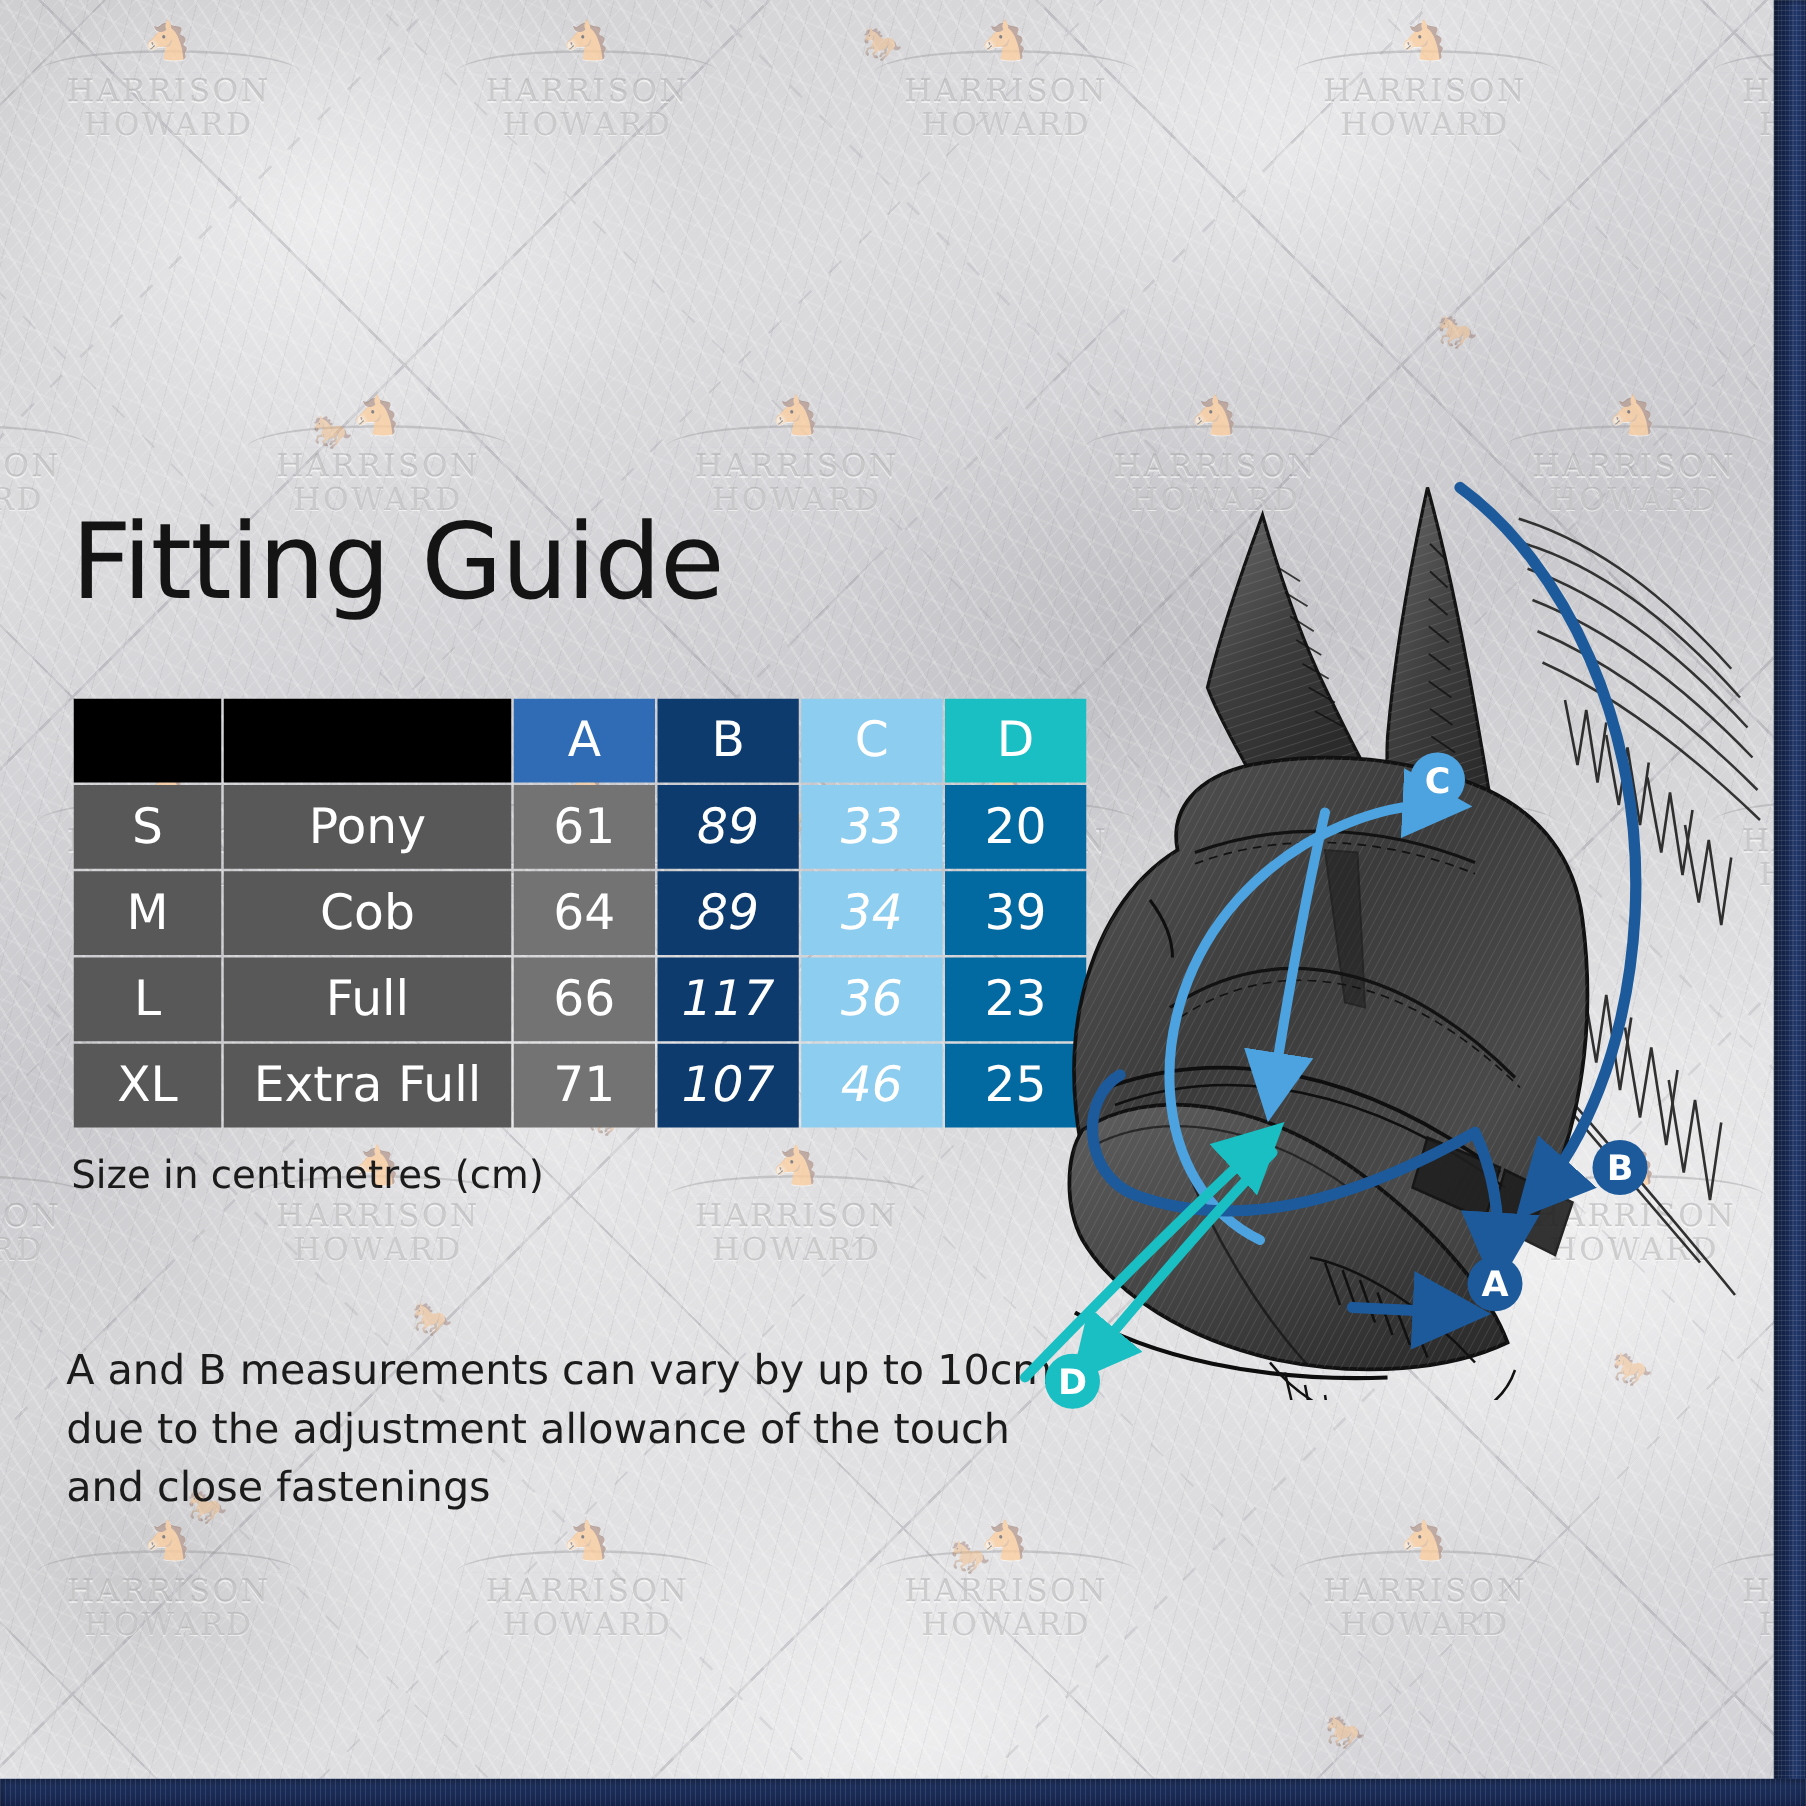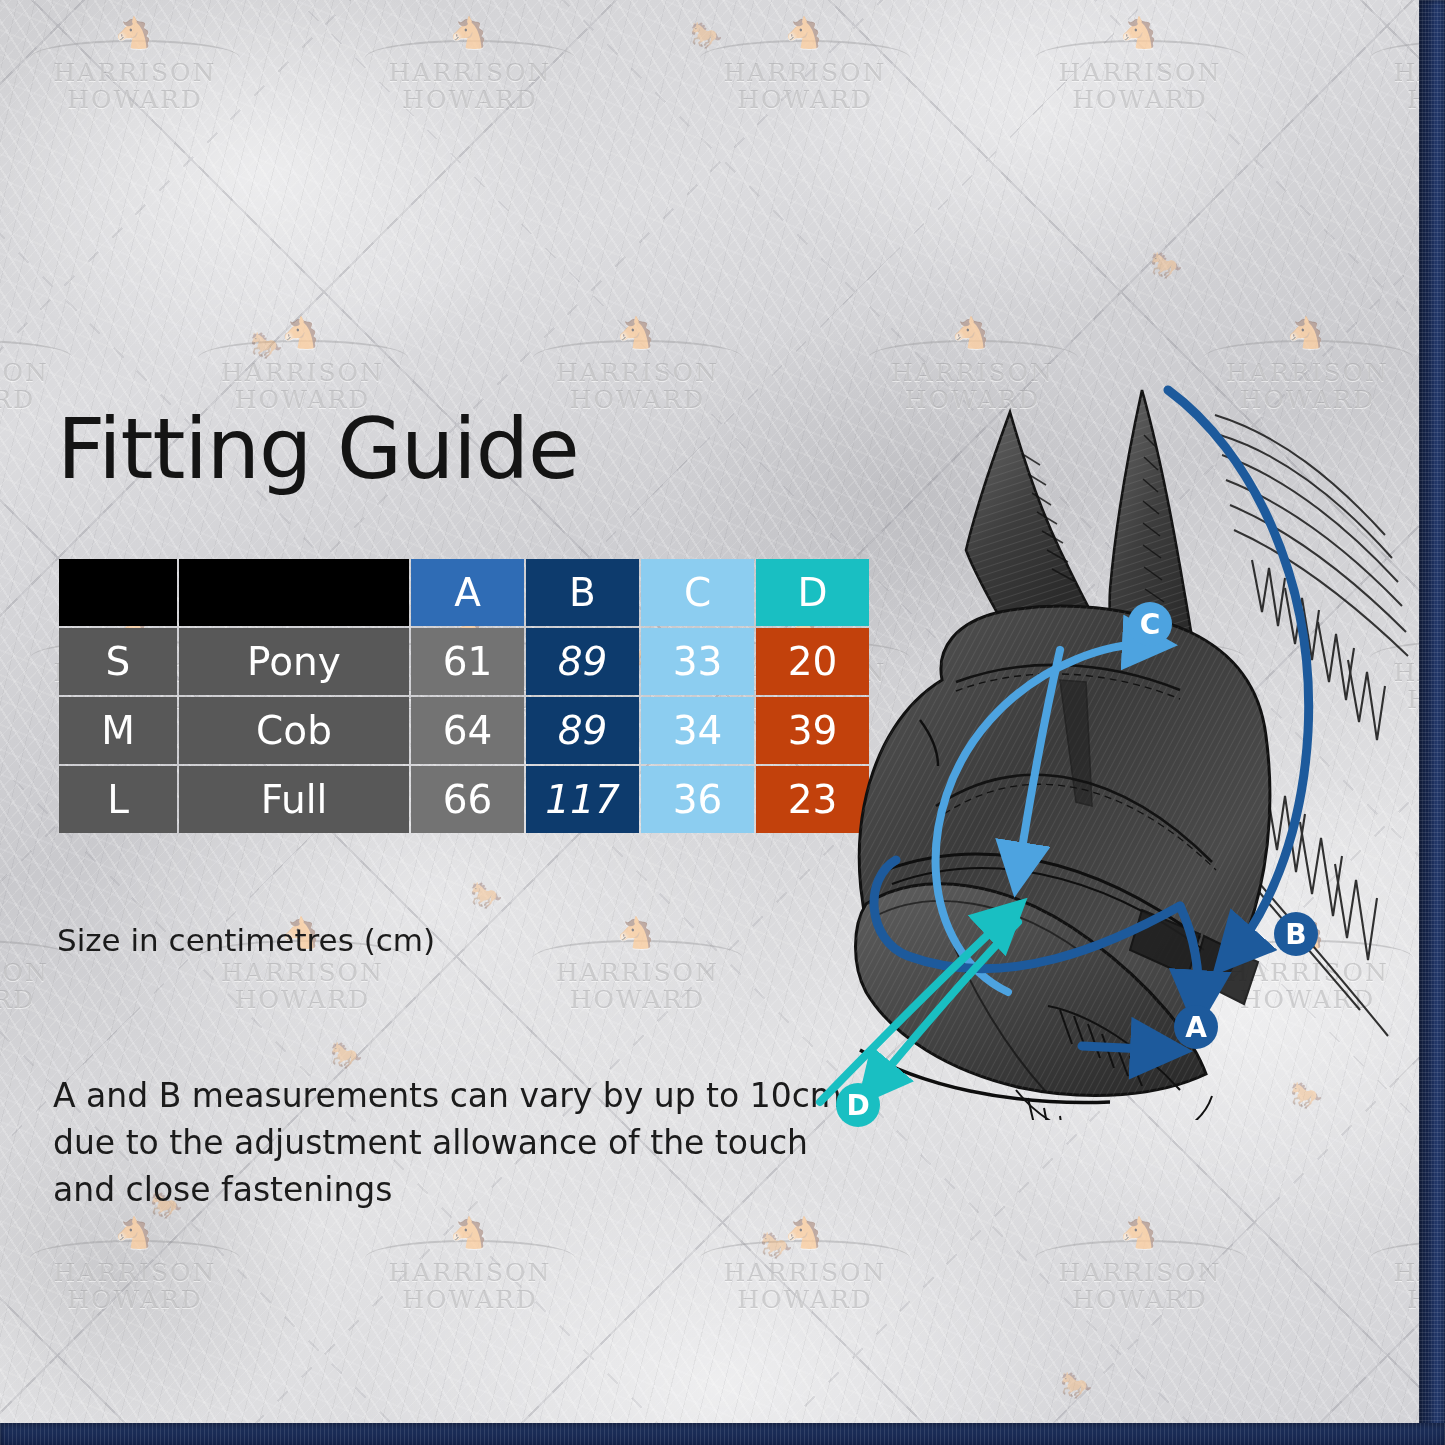--- a/index.html
+++ b/index.html
@@ -113,22 +113,22 @@
   .col-m     { width:113px; }
 
   .hdr-blank { background:#000000; }
   .hdr-a { background:#2f6cb5; }
   .hdr-b { background:#0d3b6d; }
   .hdr-c { background:#8ccdf0; }
   .hdr-d { background:#19bfc2; }
   .cell-lbl { background:#585858; }
   .cell-a   { background:#737373; }
   .cell-b   { background:#0d3b6d;font-style:italic; }
-  .cell-c   { background:#8ccdf0; }
-  .cell-d   { background:#c2410c; }
+  .cell-c   { background:#8ccdf0;font-style:italic; }
+  .cell-d   { background:#0369a1; }
 
   #unit-note {
     position:absolute; left:57px; top:922px;
     font-size:31px; color:#1b1b1b;
     font-family:"DejaVu Sans", sans-serif;
   }
   #disclaimer {
     position:absolute; left:53px; top:1073px; width:790px;
     font-size:33px; line-height:1.42; color:#1b1b1b;
     font-family:"DejaVu Sans", sans-serif;
@@ -225,20 +225,28 @@
       <td class="cell-d col-m">39</td>
     </tr>
     <tr>
       <td class="cell-lbl col-size">L</td>
       <td class="cell-lbl col-name">Full</td>
       <td class="cell-a col-m">66</td>
       <td class="cell-b col-m">117</td>
       <td class="cell-c col-m">36</td>
       <td class="cell-d col-m">23</td>
     </tr>
+    <tr>
+      <td class="cell-lbl col-size">XL</td>
+      <td class="cell-lbl col-name">Extra Full</td>
+      <td class="cell-a col-m">71</td>
+      <td class="cell-b col-m">107</td>
+      <td class="cell-c col-m">46</td>
+      <td class="cell-d col-m">25</td>
+    </tr>
   </tbody>
 </table>
 
 <div id="unit-note">Size in centimetres (cm)</div>
 <div id="disclaimer">A and B measurements can vary by up to 10cm due to the adjustment allowance of the touch and close fastenings</div>
 
 <div id="illus">
   <svg width="685" height="870" viewBox="0 0 685 870">
     <defs>
       <linearGradient id="maskFill" x1="0" y1="0" x2="1" y2="1">

